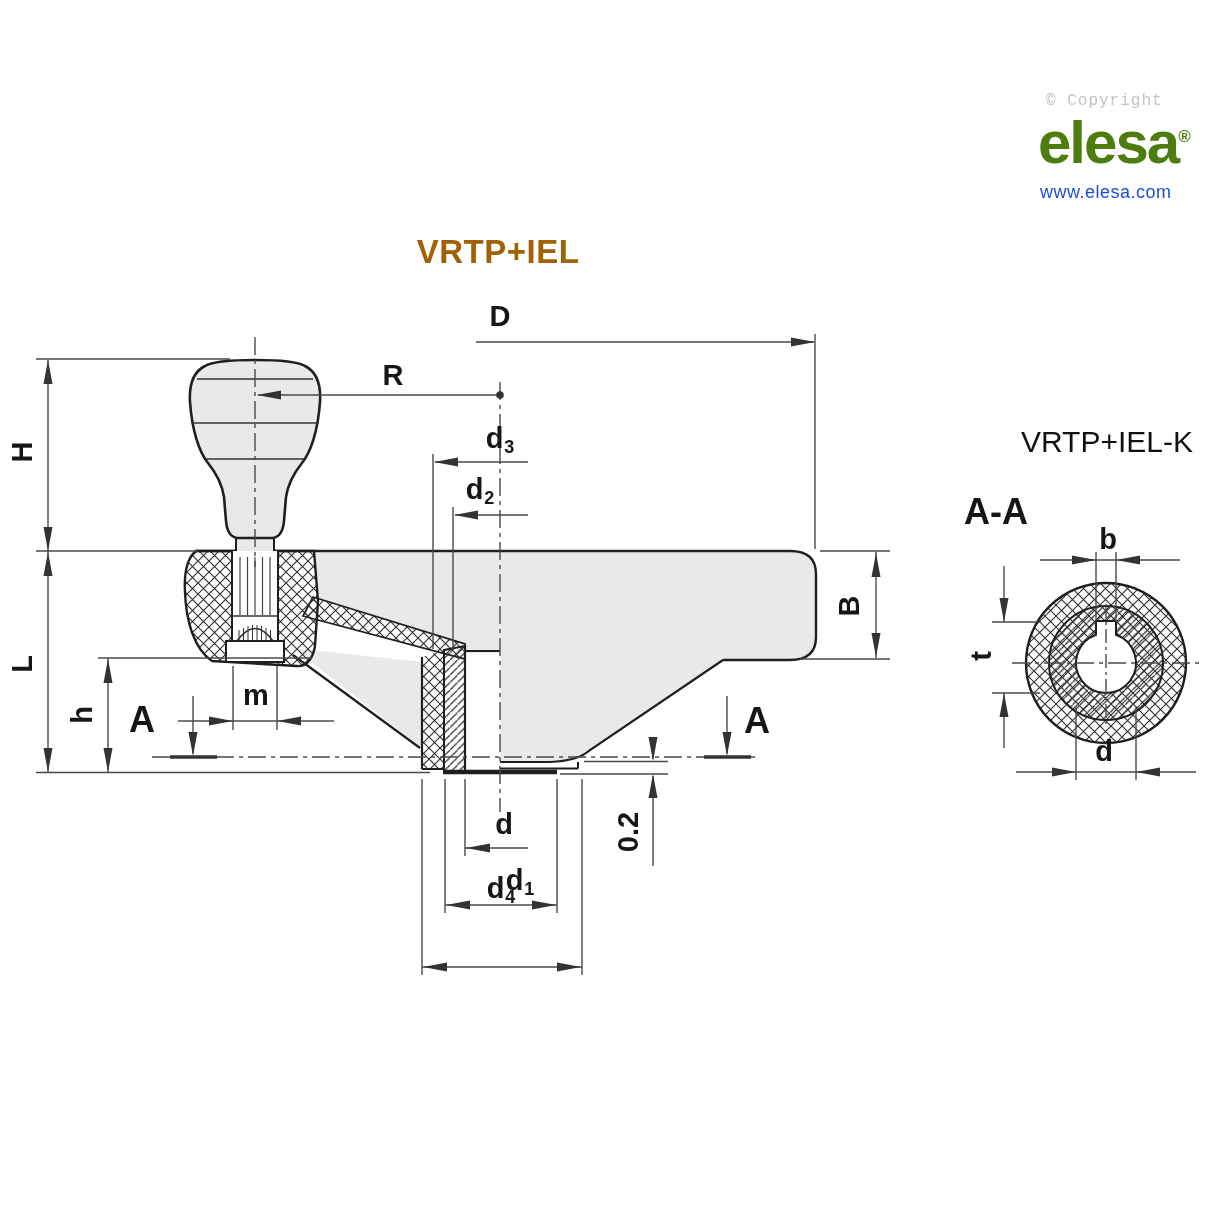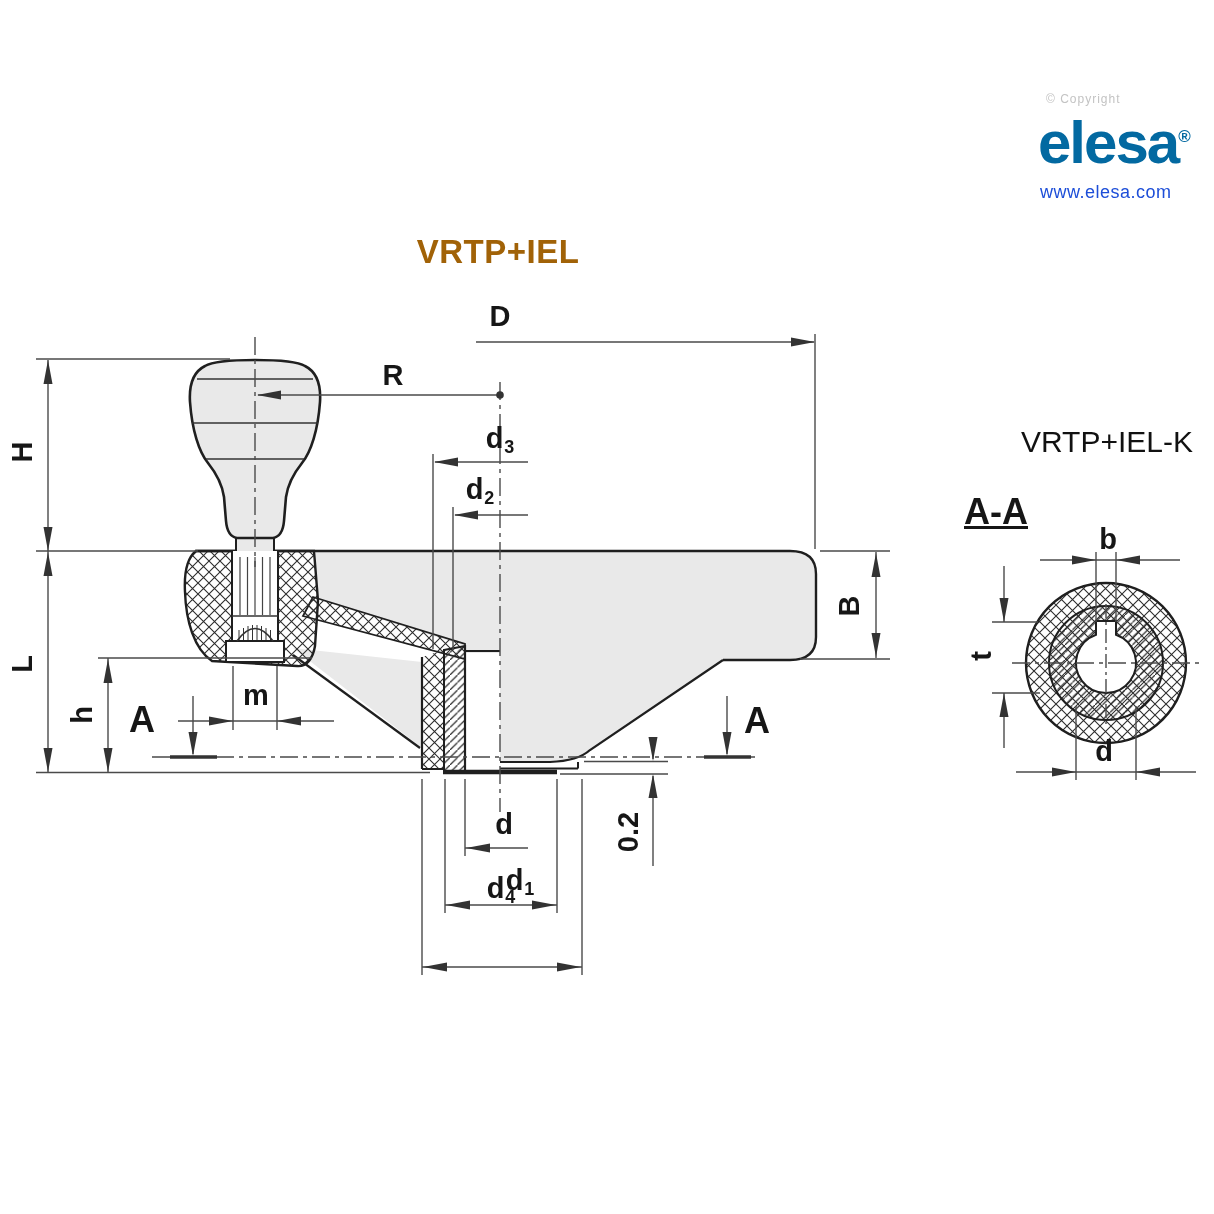--- a/index.html
+++ b/index.html
@@ -8,25 +8,25 @@
   .canvas svg{position:absolute;left:0;top:0;}
   .lbl{position:absolute;transform:translate(-50%,-50%);font-weight:600;font-size:29px;
        color:#161616;white-space:nowrap;line-height:1;}
   .rot{transform:translate(-50%,-50%) rotate(-90deg);}
   .sub{font-size:0.62em;vertical-align:-0.28em;margin-left:1px;}
   .title-main{position:absolute;transform:translate(-50%,-50%);font-weight:700;font-size:33px;
        color:#a16207;letter-spacing:0.5px;white-space:nowrap;}
   .title-variant{position:absolute;transform:translate(-50%,-50%);font-weight:400;font-size:30px;
        color:#111;white-space:nowrap;}
   .title-section{position:absolute;transform:translate(-50%,-50%);font-weight:600;font-size:36px;
-       color:#161616;white-space:nowrap;text-decoration:underline;}
+       color:#161616;white-space:nowrap;}
   .a-label{font-size:36px;}
   .brand{position:absolute;right:10px;top:92px;width:210px;text-align:left;}
-  .brand-copy{position:absolute;left:52px;top:0;font-size:12px;color:#c3c3c3;letter-spacing:1px;font-weight:400;}
-  .brand-logo{position:absolute;left:44px;top:16px;font-size:60px;font-weight:800;color:#0369a1;
+  .brand-copy{position:absolute;left:52px;top:0;font-size:16px;color:#c3c3c3;letter-spacing:1px;font-weight:400;font-family:Liberation Mono, monospace;}
+  .brand-logo{position:absolute;left:44px;top:16px;font-size:60px;font-weight:800;color:#4d7c0f;
        letter-spacing:-2px;}
   .brand-reg{font-size:17px;vertical-align:super;font-weight:700;letter-spacing:0;}
   .brand-web{position:absolute;left:46px;top:90px;font-size:18px;color:#1d4ed8;letter-spacing:0.5px;font-weight:400;}
 </style>
 </head>
 <body>
 
 <div class="canvas">
 
   <svg width="1214" height="1214" viewBox="0 0 1214 1214">

